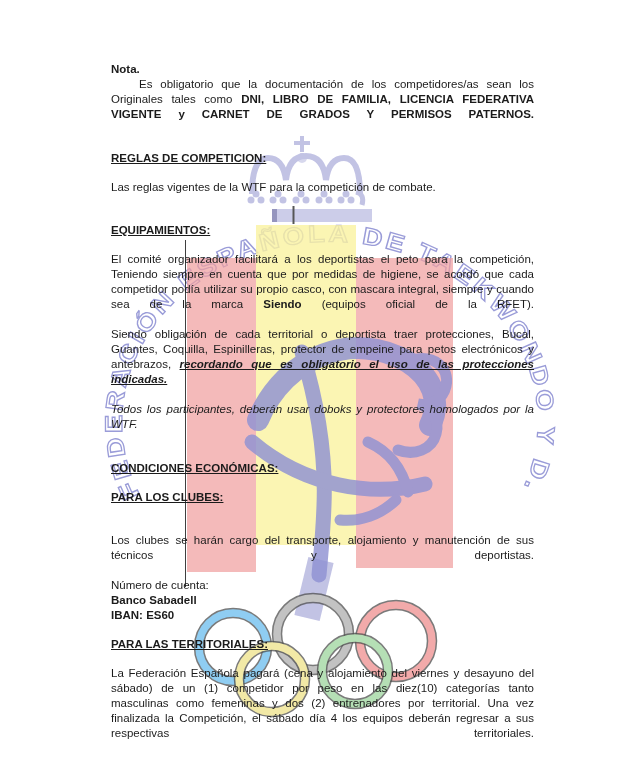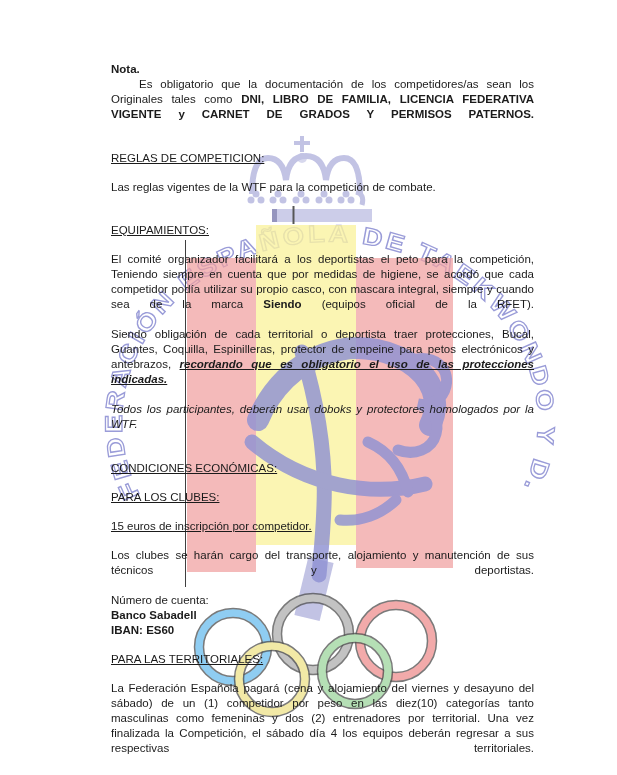--- a/index.html
+++ b/index.html
@@ -9,21 +9,21 @@
     font-family:"Liberation Sans", sans-serif;
   }
   svg.watermark { position:absolute; left:0; top:0; z-index:0; }
   .stray-line { position:absolute; left:185px; top:240px; width:1.2px; height:347px; background:#3f3f3f; z-index:1; }
   .content {
     position:absolute; left:83px; top:62px; width:451px; z-index:2;
     color:#1b1b1b; font-size:11.5px; line-height:15px;
   }
   .content p { margin:0;padding-left:28px; }
   .blank { height:14px; }
-  .h span { font-weight:normal; text-decoration:underline; }
+  .h span { font-weight:bold; text-decoration:underline; }
   .justify { text-align:justify; }
   .justify::after { content:""; display:inline-block; width:100%; }
   .indent { text-indent:28px; }
   .b { font-weight:bold; }
   .i { font-style:italic; }
   .u { text-decoration:underline; }
   .ring-text { font-family:"Liberation Sans", sans-serif; font-size:24px; font-weight:bold; letter-spacing:3px; }
 </style>
 </head>
 <body>
@@ -114,21 +114,20 @@
       <p class="h"><span>EQUIPAMIENTOS:</span></p>
       <div class="blank"></div>
       <p class="justify"><span>El comité organizador facilitará a los deportistas el peto para la competición, Teniendo siempre en cuenta que por medidas de higiene, se acordó que cada competidor podía utilizar su propio casco, con mascara integral, siempre y cuando sea de la marca </span><span class="b">Siendo</span><span> (equipos oficial de la RFET).</span></p>
       <p class="justify"><span>Siendo obligación de cada territorial o deportista traer protecciones, Bucal, Guantes, Coquilla, Espinilleras, protector de empeine para petos electrónicos y antebrazos, </span><span class="b i u">recordando que es obligatorio el uso de las protecciones indicadas.</span></p>
       <p class="justify"><span class="i">Todos los participantes, deberán usar doboks y protectores homologados por la WTF.</span></p>
       <div class="blank"></div>
       <p class="h"><span>CONDICIONES ECONÓMICAS:</span></p>
       <div class="blank"></div>
       <p class="h"><span>PARA LOS CLUBES:</span></p>
       <div class="blank"></div>
-      <p class="h"><span>15 euros de inscripción por competidor.</span></p>
       <div class="blank"></div>
       <p class="justify"><span>Los clubes se harán cargo del transporte, alojamiento y manutención de sus técnicos y deportistas.</span></p>
       <p><span>Número de cuenta:</span></p>
       <p><span class="b">Banco Sabadell</span></p>
       <p><span class="b">IBAN: ES60</span></p>
       <div class="blank"></div>
       <p class="h"><span>PARA LAS TERRITORIALES:</span></p>
       <div class="blank"></div>
       <p class="justify"><span>La Federación Española pagará (cena y alojamiento del viernes y desayuno del sábado) de un (1) competidor por peso en las diez(10) categorías tanto masculinas como femeninas y dos (2) entrenadores por territorial. Una vez finalizada la Competición, el sábado día 4 los equipos deberán regresar a sus respectivas territoriales.</span></p>
     </div>

